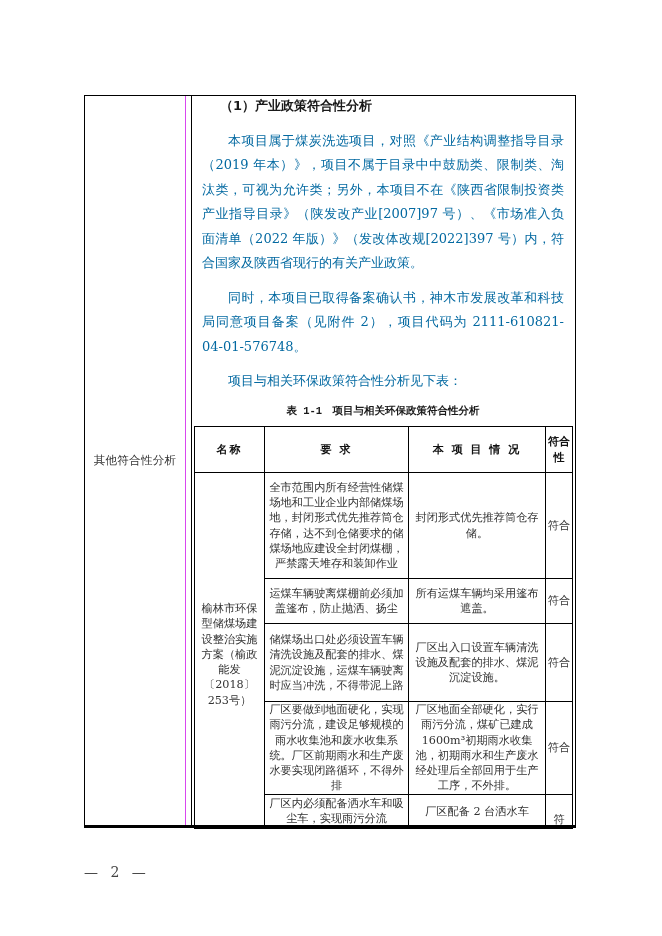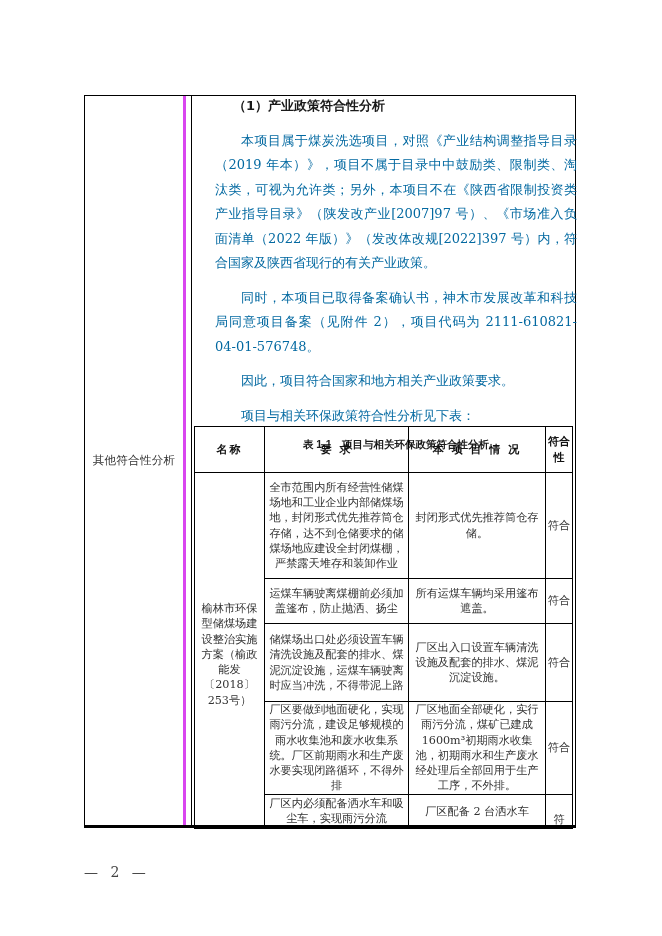--- a/index.html
+++ b/index.html
@@ -2,30 +2,30 @@
 <html><head>
   <meta charset="utf-8">
   <style>
     html, body { margin: 0; padding: 0; background: #ffffff; }
     body { width: 662px; height: 936px; position: relative; overflow: hidden;
            font-family: "DejaVu Serif", "Liberation Serif", serif; color: #1a1a1a; }
     .outer { position: absolute; left: 84px; top: 95px; width: 492px; height: 733px;
              border-top: 1.5px solid #000; border-left: 1.5px solid #000; border-right: 1.5px solid #000;
              border-bottom: 3px solid #000; box-sizing: border-box; }
     .left-col { position: absolute; left: 0; top: 0; width: 101px; height: 100%;
-                border-right: 3px solid #d946ef; box-sizing: border-box; text-decoration: underline; }
+                border-right: 1px solid #d946ef; box-sizing: border-box; text-decoration: underline; }
     .left-label { position: absolute; top: 357px; left: 0; width: 100%; text-align: center;
                   font-size: 11.5px; color: #333; letter-spacing: 0.3px; }
     .inner-line { position: absolute; left: 106px; top: 0; width: 0; height: 100%; border-left: 1px solid #000; }
-    .content { position: absolute; left: 120px; top: 0; width: 382px; }
+    .content { position: absolute; left: 107px; top: 0; width: 382px; }
     .p { font-size: 13px; line-height: 24.5px; margin: 10px; color: #0369a1; text-align: justify; }
     .indent { text-indent: 26px; }
     .h { font-weight: bold; font-size: 13px; line-height: 24.5px; margin: 0; padding-left: 28px; font-family: "DejaVu Sans", "Liberation Sans", sans-serif; }
     .caption { text-align: center; font-weight: bold; font-size: 10.5px; margin: 3px 0 2px 0;
-               font-family: Liberation Sans, sans-serif; }
+               font-family: Liberation Mono, monospace; }
     table.t { position: absolute; left: 194px; top: 426px; width: 378px;
               border-collapse: collapse; table-layout: fixed; }
     table.t th, table.t td { border: 1px solid #000; font-size: 11.2px; line-height: 15.3px;
               text-align: center; vertical-align: middle; padding: 0 4px; color: #333; font-weight: normal; }
     table.t th { font-weight: bold; color: #111; font-family: "DejaVu Sans", "Liberation Sans", sans-serif; font-size: 11px; letter-spacing: 2px; }
     table.t th.narrow { letter-spacing: 0; padding: 0; line-height: 16px; }
     table.t td.comp { padding: 0; }
     .footer { position: absolute; left: 84px; top: 864px; font-size: 14px; color: #444; letter-spacing: 4px; }
   </style>
 </head>
@@ -33,21 +33,20 @@
 
 <div class="outer">
   <div class="left-col">
     <div class="left-label">其他符合性分析</div>
   </div>
   <div class="inner-line"></div>
   <div class="content">
     <p class="h" style="margin-top:-2px;">（1）产业政策符合性分析</p>
     <p class="p indent">本项目属于煤炭洗选项目，对照《产业结构调整指导目录（2019 年本）》，项目不属于目录中中鼓励类、限制类、淘汰类，可视为允许类；另外，本项目不在《陕西省限制投资类产业指导目录》（陕发改产业[2007]97 号）、《市场准入负面清单（2022 年版）》（发改体改规[2022]397 号）内，符合国家及陕西省现行的有关产业政策。</p>
     <p class="p indent">同时，本项目已取得备案确认书，神木市发展改革和科技局同意项目备案（见附件 2），项目代码为 2111-610821-04-01-576748。</p>
-    <p class="p indent">因此，项目符合国家和地方相关产业政策要求。</p>
     <p class="p indent">项目与相关环保政策符合性分析见下表：</p>
     <div class="caption">表 1-1　项目与相关环保政策符合性分析</div>
   </div>
 </div>
 
 <table class="t">
   <colgroup>
     <col style="width:70px">
       <col style="width:144px">
       <col style="width:137px">

